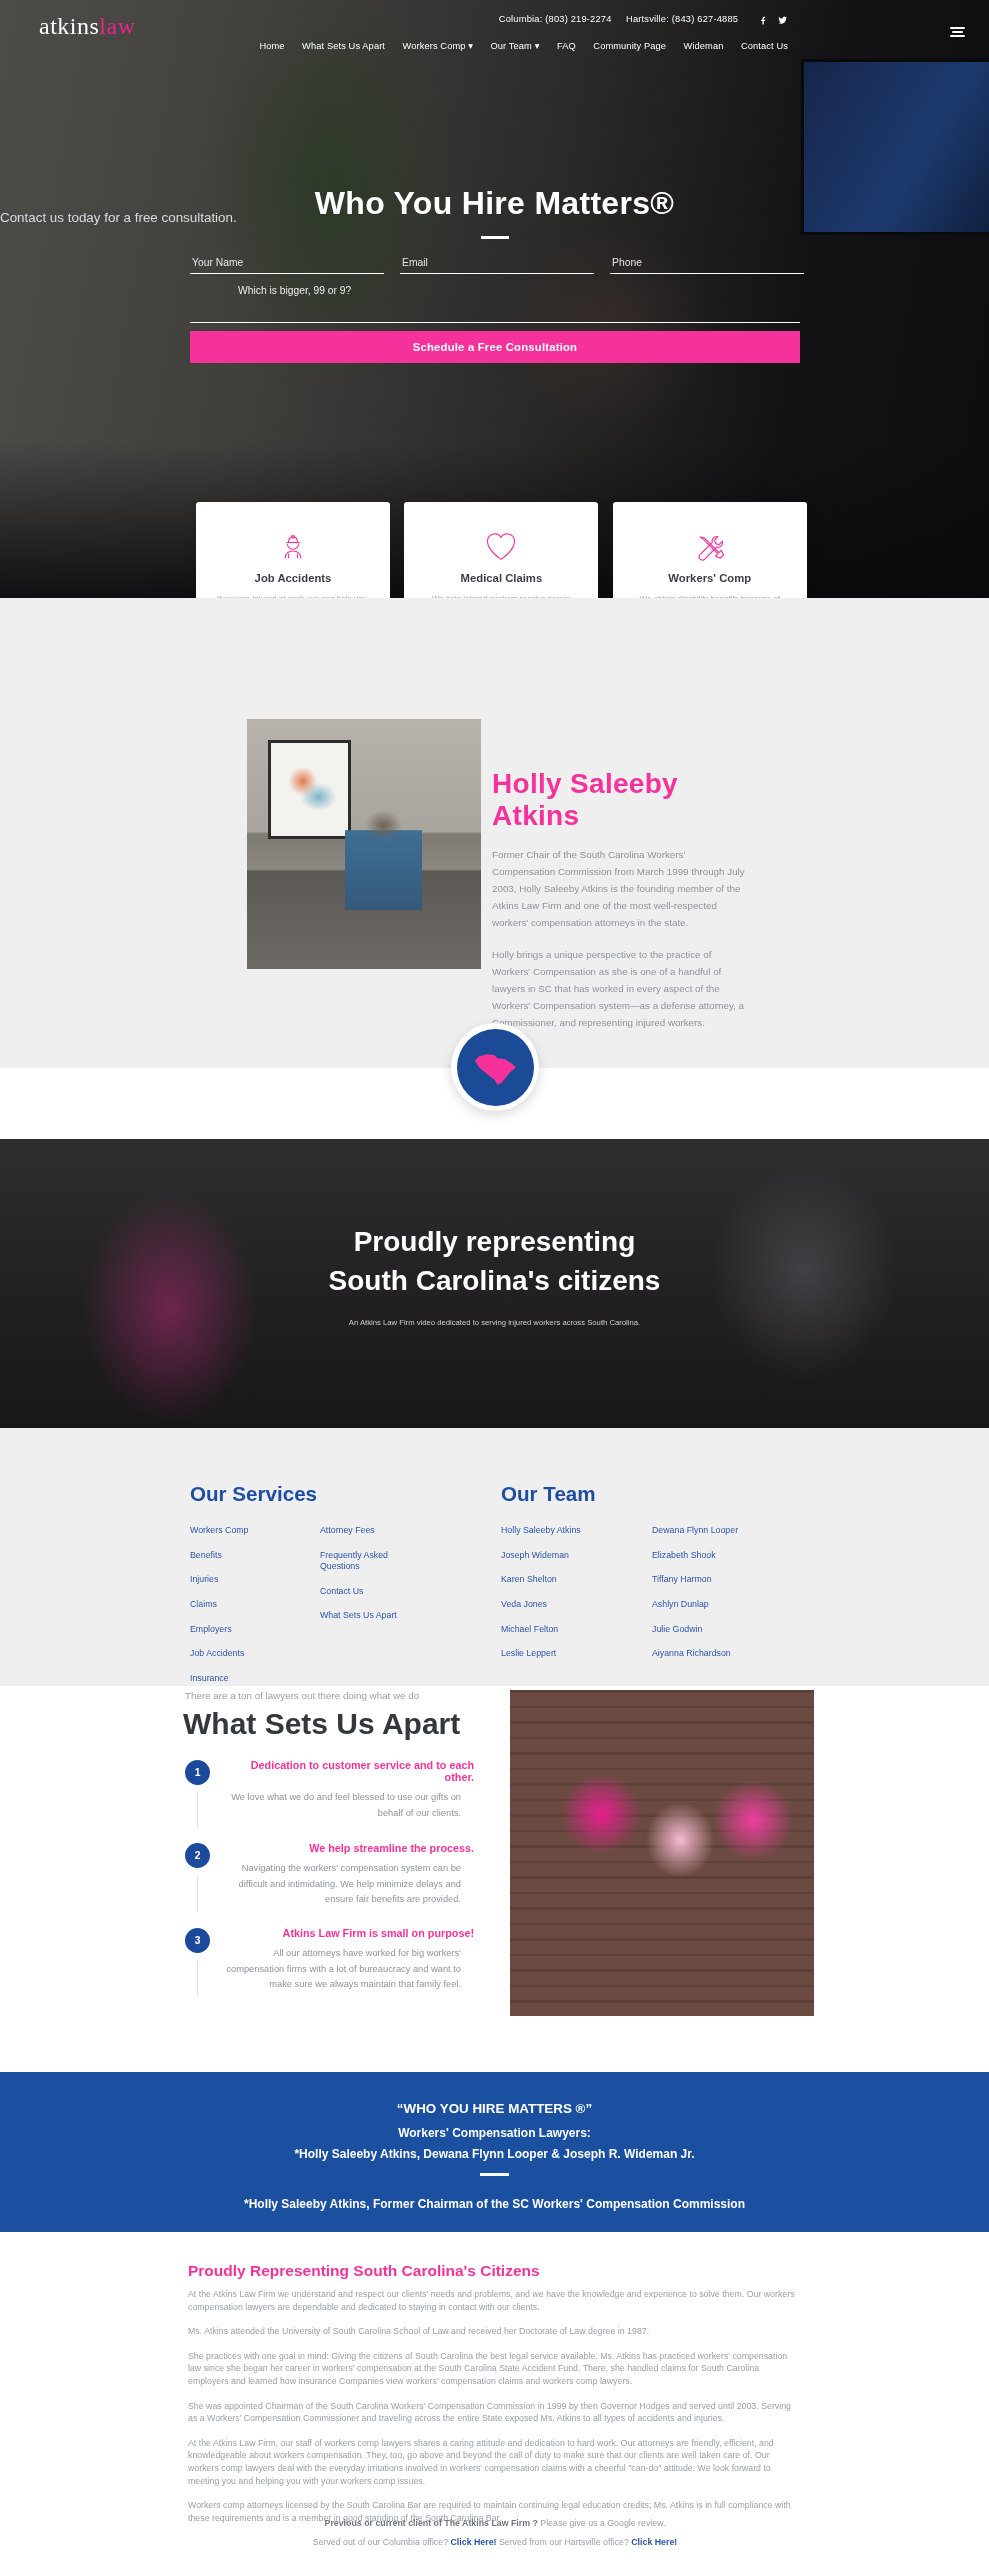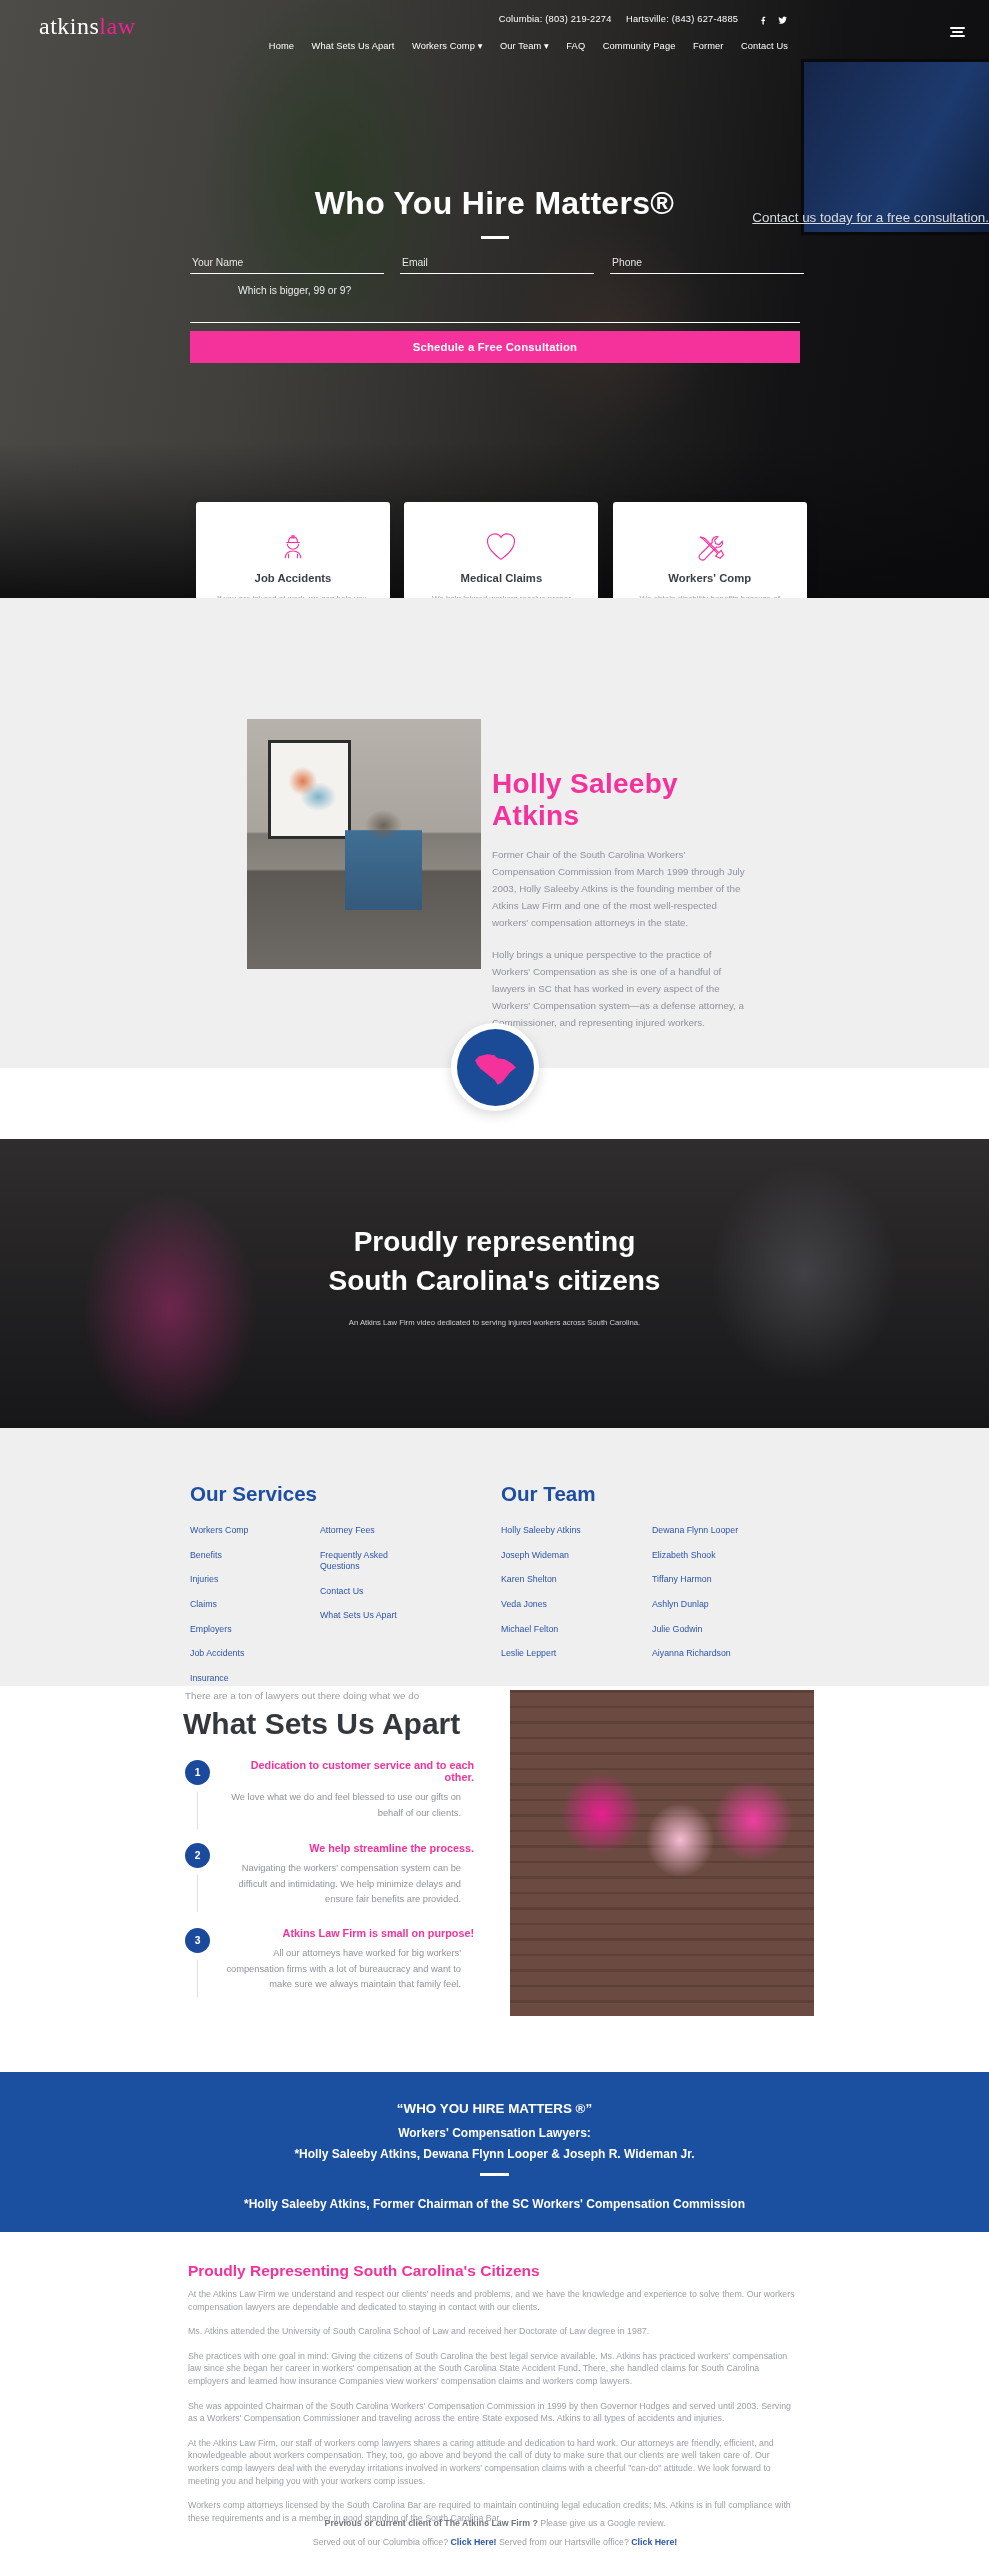--- a/index.html
+++ b/index.html
@@ -19,21 +19,21 @@
   .phone-line{font-size:9.3px;letter-spacing:0.2px;color:#fff;display:inline-block;}
   .phone-line a{color:#fff;text-decoration:none;margin-left:14.4px;}
   .social{display:inline-block;margin-left:11.3px;vertical-align:middle;}
   .social svg{vertical-align:middle;margin-left:6.2px;cursor:pointer;}
   .nav{position:absolute;right:201px;top:40px;white-space:nowrap;}
   .nav a{color:#fff;text-decoration:none;font-size:9.3px;margin-left:17.5px;letter-spacing:0.1px;}
   .hamburger{position:absolute;right:24px;top:27px;width:15.5px;height:11.3px;cursor:pointer;}
   .hamburger span{display:block;height:2.1px;background:#fff;border-radius:1px;margin-bottom:2.1px;}
   .hamburger span:nth-child(2){width:70%;margin-left:15%;}
   .hero-title{position:absolute;left:0;width:100%;top:164px;text-align:center;color:#fff;font-size:32px;font-weight:700;letter-spacing:0.3px;}
-  .hero-sub{position:absolute;left:0;width:100%;top:210px;text-align:right;color:#d9dcdf;font-size:13.4px;font-weight:300;text-decoration:underline;}
+  .hero-sub{position:absolute;left:0;width:100%;top:210px;text-align:left;color:#d9dcdf;font-size:13.4px;font-weight:300;}
   .hero-divider{position:absolute;left:481px;top:236px;width:28px;height:2.6px;background:#fff;}
   .hero-form{position:absolute;left:190px;top:253px;width:610px;}
   .hero-input{position:absolute;height:19.6px;background:transparent;border:none;border-bottom:1.5px solid #fff;color:#fff;font-size:10.3px;font-family:"Liberation Sans",sans-serif;outline:none;padding:0 2.1px;}
   .hero-input::placeholder{color:rgba(255,255,255,.88);}
   .hi-0{left:0;top:0;width:190px;} .hi-1{left:210px;top:0;width:190px;} .hi-2{left:420px;top:0;width:190px;}
   .hero-captcha-label{position:absolute;left:0;top:32px;color:#eceeef;font-size:10.3px;margin-left:48px;}
   .hero-captcha-input{position:absolute;left:0;top:49px;width:606px;}
   .hero-btn{position:absolute;left:0;top:78px;width:610px;height:32px;background:#f5329c;border:none;color:#fff;font-size:11.3px;font-weight:700;font-family:"Liberation Sans",sans-serif;letter-spacing:0.2px;cursor:pointer;}
   
   .cards-row{position:absolute;left:196px;top:502px;width:612px;display:flex;gap:14.4px;}
@@ -123,21 +123,21 @@
             <path fill="#fff" d="M13.5 22v-8h2.7l.4-3.2h-3.1V8.7c0-.9.3-1.6 1.7-1.6h1.6V4.2c-.3 0-1.3-.1-2.4-.1-2.4 0-4 1.4-4 4.1v2.6H7.6V14h2.8v8h3.1z"></path>
           </svg>
         <svg width="11.3" height="10.3" viewBox="0 0 24 24">
             <path fill="#fff" d="M22 5.9c-.7.3-1.5.6-2.3.7.8-.5 1.5-1.3 1.8-2.3-.8.5-1.7.8-2.6 1A4.1 4.1 0 0 0 11.8 9 11.6 11.6 0 0 1 3.4 4.7a4.1 4.1 0 0 0 1.3 5.5c-.7 0-1.3-.2-1.9-.5v.1c0 2 1.4 3.6 3.3 4-.6.2-1.2.2-1.9.1a4.1 4.1 0 0 0 3.8 2.9A8.2 8.2 0 0 1 2 18.5a11.6 11.6 0 0 0 6.3 1.8c7.5 0 11.7-6.3 11.7-11.7v-.5c.8-.6 1.5-1.3 2-2.2z"></path>
           </svg>
       </span>
     </div>
 
     <nav class="nav">
       
-    <a class="nav-item" href="#">Home</a><a class="nav-item" href="#">What Sets Us Apart</a><a class="nav-item" href="#">Workers Comp ▾</a><a class="nav-item" href="#">Our Team ▾</a><a class="nav-item" href="#">FAQ</a><a class="nav-item" href="#">Community Page</a><a class="nav-item" href="#">Former</a><a class="nav-item" href="#">Contact Us</a></nav>
+    <a class="nav-item" href="#">Home</a><a class="nav-item" href="#">What Sets Us Apart</a><a class="nav-item" href="#">Workers Comp ▾</a><a class="nav-item" href="#">Our Team ▾</a><a class="nav-item" href="#">FAQ</a><a class="nav-item" href="#">Community Page</a><a class="nav-item" href="#">Wideman</a><a class="nav-item" href="#">Contact Us</a></nav>
 
     <div class="hamburger">
         <span></span>
         <span></span>
         <span></span>
       </div>
 
     <h1 class="hero-title">Who You Hire Matters®</h1>
     <div class="hero-sub">Contact us today for a free consultation.</div>
     <div class="hero-divider"></div>

